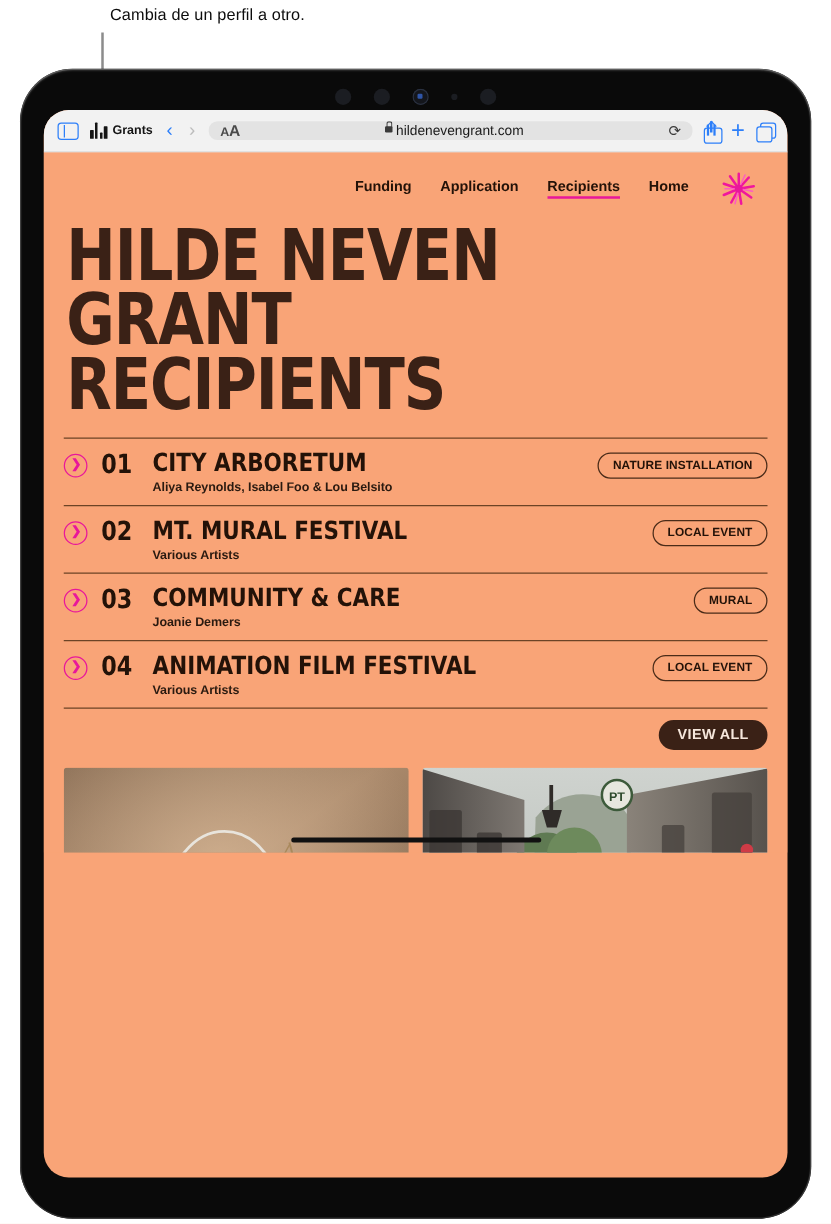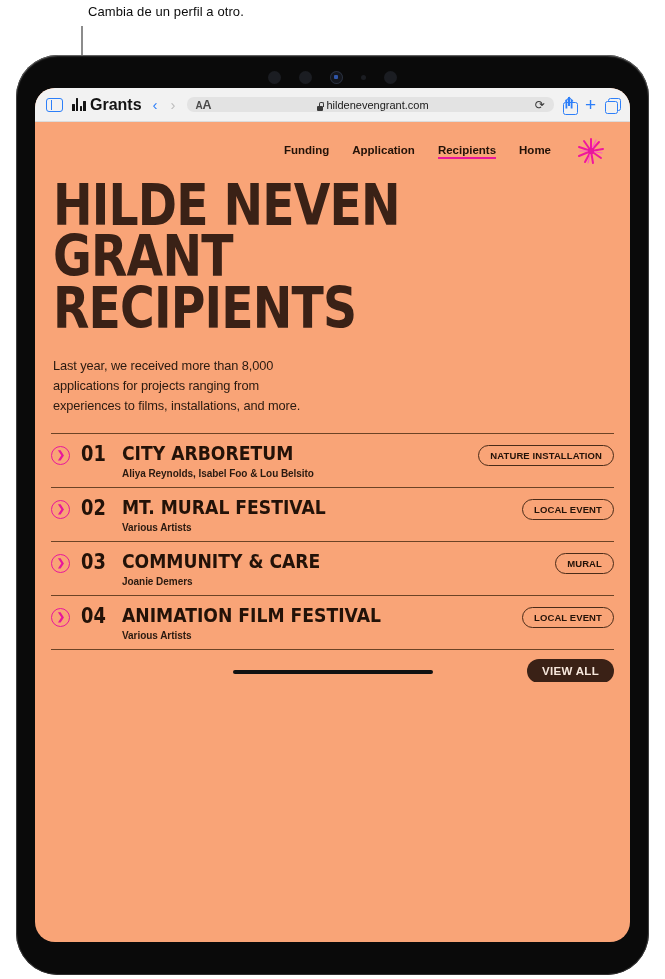--- a/index.html
+++ b/index.html
@@ -63,30 +63,30 @@
     padding:0 11px; gap:9px; border-bottom:1px solid #dcdcdc;
   }
   .tb-icon{ display:flex; align-items:center; justify-content:center; }
   #sidebar-btn{ width:17px; height:14px; border:1.6px solid #2d7ff9; border-radius:3px;
     position:relative; }
   #sidebar-btn::after{ content:""; position:absolute; left:3.5px; top:1px; bottom:1px;
     width:1.6px; background:#2d7ff9; }
   #profile-chip{ display:flex; align-items:center; gap:4px; }
   #grants-icon{ width:14px; height:13px; display:flex; align-items:flex-end; gap:1.3px; }
   #grants-icon i{ display:block; width:3px; background:#151515; border-radius:.5px; }
-  #grants-label{ font-size:16px; font-weight:700; color:#141414; }
+  #grants-label{ font-size:10px; font-weight:700; color:#141414; }
   .nav-chev{ font-size:15px; color:#2d7ff9; font-weight:400; padding:0 2px; }
   .nav-chev.dim{ color:#bcbcbc; }
   #address-bar{
     flex:1; height:15px; background:#E3E3E3; border-radius:7px;
     display:flex; align-items:center; padding:0 9px; position:relative;
   }
   #aa-label{ font-size:10px; color:#4a4a4a; font-weight:600; letter-spacing:-.3px;}
   #aa-label b{ font-size:12.5px; }
-  #url-wrap{ flex:1; display:flex; align-items:flex-end; justify-content:center; gap:3px; }
+  #url-wrap{ flex:1; display:flex; align-items:flex-start; justify-content:center; gap:3px; }
   #lock-icon{ width:6px; height:5px; background:#3a3a3a; border-radius:1px;
     position:relative; margin-top:2px; }
   #lock-icon::before{ content:""; position:absolute; left:1.3px; top:-3.2px;
     width:3.4px; height:3.6px; border:1.1px solid #3a3a3a; border-bottom:none;
     border-radius:2px 2px 0 0; }
   #url-text{ font-size:11px; color:#1a1a1a; }
   #reload-icon{ font-size:12px; color:#3a3a3a; }
   .tb-blue{ color:#2d7ff9; display:flex; align-items:center; justify-content:center; }
   #share-icon{ width:13px; height:16px; position:relative; }
   #share-icon::before{ content:""; position:absolute; left:0; top:5px; width:13px; height:11px;
@@ -247,23 +247,20 @@
               <line x1="15" y1="15" x2="12" y2="27"></line>
               <line x1="15" y1="15" x2="4" y2="15"></line>
             </g>
             <circle cx="15" cy="15" r="3.2" fill="#E8179B"></circle>
           </svg>
         </span>
       </div>
 
       <div id="hero-title">HILDE NEVEN
 GRANT RECIPIENTS</div>
-      <div id="hero-sub">Last year, we received more than 8,000
-applications for projects ranging from
-experiences to films, installations, and more.</div>
 
       <div id="list">
 
         <div class="row">
           <span class="row-arrow">
               <span>❯</span>
             </span>
           <span class="row-num">01</span>
           <span class="row-mid">
             <span class="row-title" style="display:block">CITY ARBORETUM</span>

